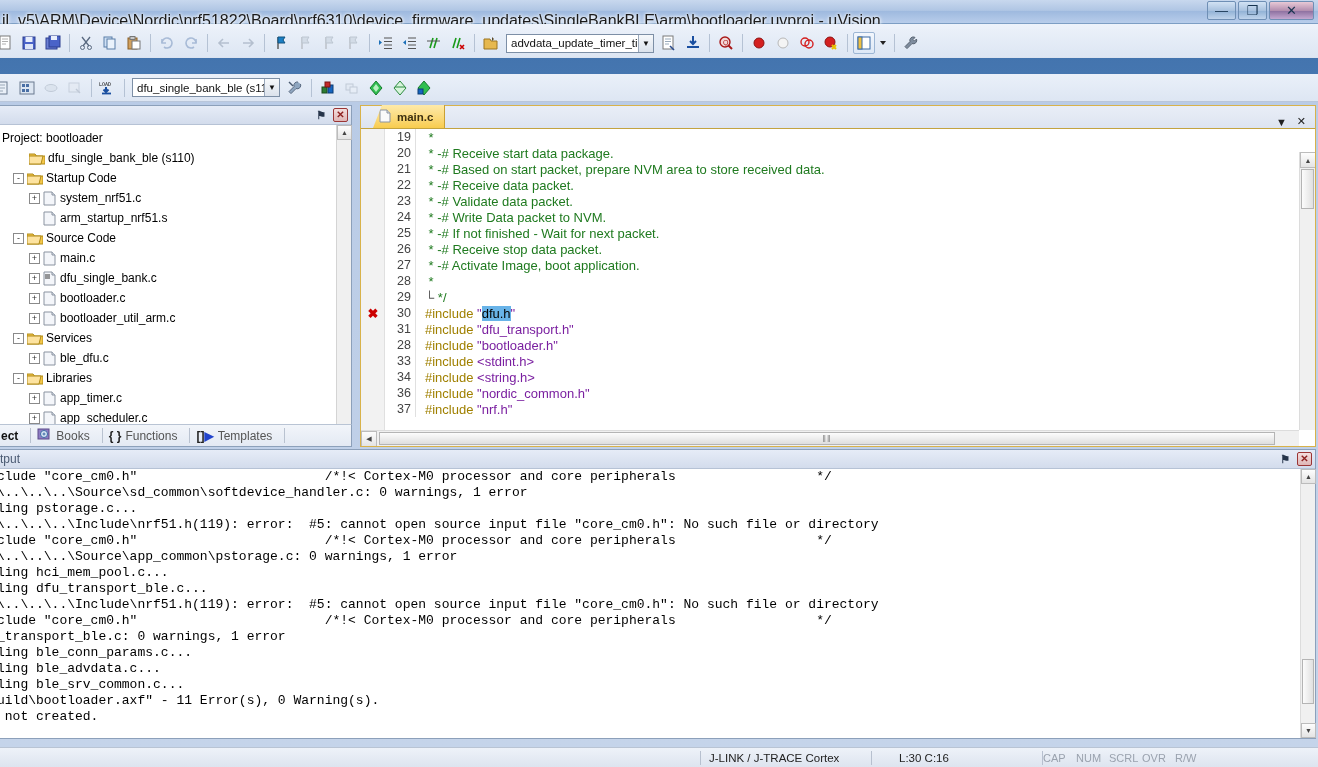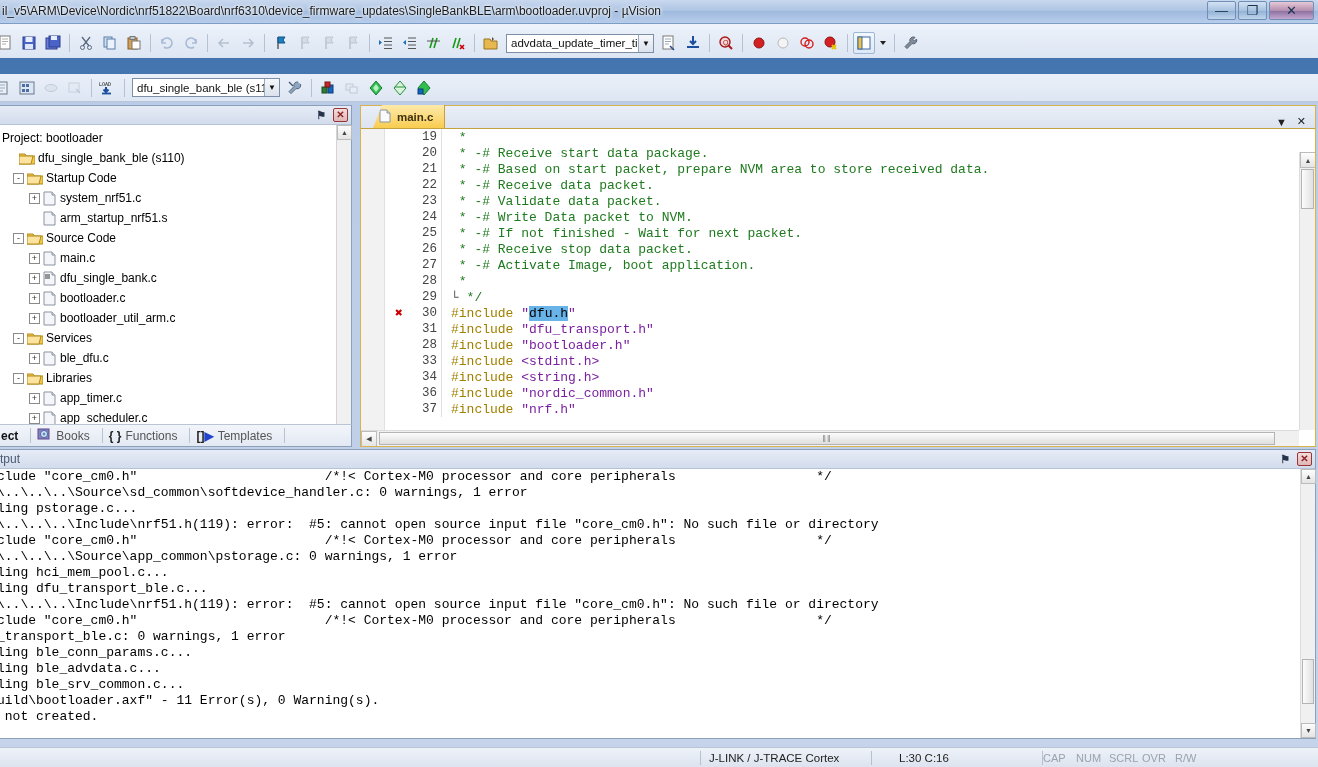--- a/index.html
+++ b/index.html
@@ -17,22 +17,22 @@
     overflow: hidden;
   }
 
   
   .titlebar {
     position: absolute; left: 0; top: 0; width: 1318px; height: 24px;
     background: linear-gradient(180deg, #c8d8ee 0%, #b0c6e4 45%, #9fbadf 50%, #b8cdeb 100%);
     border-bottom: 1px solid #7d9ec4;
   }
   .titlebar-text {
-    position: absolute; left: 2px; top: 4px;
-    font-size: 12px; color: #1b1b1b;
+    position: absolute; left: 2px; top: 12px;
+    font-size: 16px; color: #1b1b1b;
     white-space: nowrap;
     text-shadow: 0 0 3px #ffffff, 0 0 4px #ffffff;
   }
   .win-buttons { position: absolute; right: 4px; top: 1px; display: flex; gap: 2px; }
   .win-btn {
     width: 29px; height: 19px;
     background: linear-gradient(180deg,#d2e2f4 0%, #a9c2df 50%, #8fb0d4 51%, #c0d4ec 100%);
     border: 1px solid #6f8fb5; border-radius: 2px;
     display: flex; align-items: center; justify-content: center;
     color: #16334f; font-size: 12px; line-height: 1;
@@ -119,21 +119,21 @@
   .tnode { display: flex; align-items: center; height: 20px; white-space: nowrap; }
   .tnode .expander {
     width: 11px; height: 11px; border: 1px solid #8a8a8a; background: #fff;
     font-size: 9px; line-height: 9px; text-align: center; color: #333; margin-right: 3px; flex: none;
   }
   .tnode .spacer { width: 14px; flex: none; }
   .tnode .lbl { margin-left: 3px; }
   .ico-folder { width: 16px; height: 13px; position: relative; flex: none; }
   .ico-folder svg, .ico-file svg { display:block; }
   .ico-file { width: 14px; height: 15px; flex: none; }
-  .indent1 { padding-left: 6px; }
+  .indent1 { padding-left: 16px; }
   .indent2 { padding-left: 14px; }
   .indent3 { padding-left: 30px; }
   .proj-vscroll {
     position: absolute; right: 0; top: 19px; width: 15px; bottom: 0;
     background: #f0f0f0; border-left: 1px solid #d4d4d4;
   }
   .sb-btn {
     width: 15px; height: 15px; background: linear-gradient(180deg,#fdfdfd,#e4e4e4);
     border: 1px solid #bcbcbc; display: flex; align-items: center; justify-content: center;
     font-size: 7px; color: #444;
@@ -175,23 +175,22 @@
     margin-left: auto; display: flex; align-items: center; gap: 10px;
     padding-right: 9px; color: #222; font-size: 11px;
   }
   .tabstrip-right span { cursor: default; }
   .editor-body {
     position: absolute; left: 0; top: 23px; right: 0; bottom: 0;
     background: #fff; overflow: hidden;
   }
   .code-area {
     position: absolute; left: 0; top: 0; right: 16px; bottom: 16px;
-    font-family: Liberation Mono, monospace; font-size: 13px;
+    font-family: Liberation Sans, sans-serif; font-size: 13px;
     overflow: hidden;
-    margin-left: 26px;
   }
   .marker-col {
     position: absolute; left: 0; top: 0; width: 24px; height: 100%;
     background: #f2f2f2; border-right: 1px solid #e0e0e0;
   }
   .codeline { height: 16px; display: flex; align-items: center; white-space: pre; }
   .cl-marker { width: 24px; flex: none; text-align: center; color: #cc0000; font-size: 13px; font-weight: bold; }
   .cl-num { width: 30px; flex: none; text-align: right; color: #444; padding-right: 4px; font-size: 12.5px; }
   .cl-gap { width: 10px; flex: none; border-left: 1px solid #e0e0e0; height: 16px;}
   .cl-text { color: #000; }

